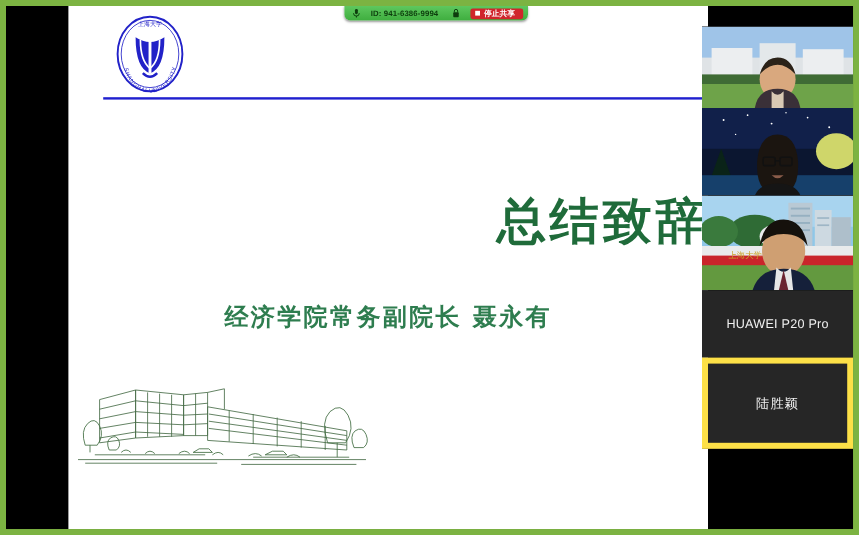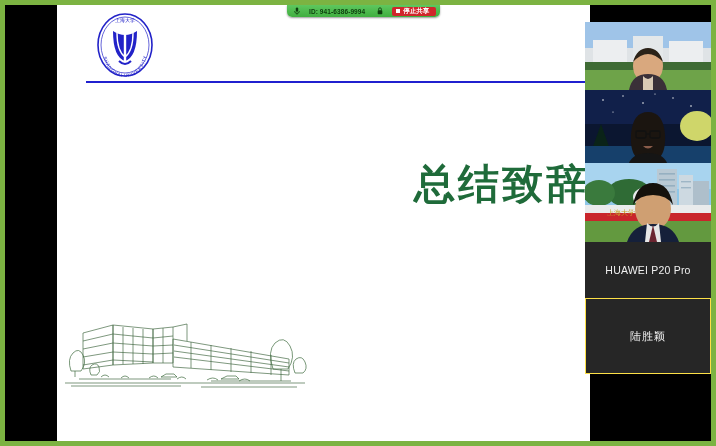--- a/index.html
+++ b/index.html
@@ -65,21 +65,21 @@
   
   .filmstrip { position:absolute; right:0px; top:17px; width:126px;
                z-index:25; }
   .tile { position:relative; width:126px; background:#262626; overflow:hidden;
           display:block; }
   .tile.v { height:68px; }
   .tile.v2 { height:73px; }
   .tile.v3 { height:79px; }
   .tile.lbl { height:56px; display:flex; align-items:center;
               justify-content:center; }
-  .tile.lbl.active { border:1px solid #fde047; height:76px; }
+  .tile.lbl.active { border:5px solid #fde047; height:76px; }
   .tile-name { color:#f0f0f0; font-size:10.5px; letter-spacing:.2px;
                text-align:center; }
   .tile-name.cjk { font-size:11px; letter-spacing:1px; }
   .tile svg { position:absolute; inset:0; width:100%; height:100%;
               display:block; }
 
   .strip-gapline { position:absolute; right:0; width:126px; height:3px;
                    background:#000; }
 </style>
 </head>
@@ -108,20 +108,21 @@
           <text font-size="4.6" fill="#2222c8" font-family="Liberation Sans, sans-serif" letter-spacing="0.6">
             <textPath href="#arcp" startOffset="8%">SHANGHAI UNIVERSITY</textPath>
           </text>
         </svg>
       </div>
 
       <div class="blue-rule"></div>
 
       <div class="slide-title">总结致辞</div>
 
+      <div class="slide-sub">经济学院常务副院长   聂永有</div>
 
       <div class="sketch">
         <svg viewBox="0 0 250 90">
           <g stroke="#466b46" stroke-width="0.7" fill="none">
 
             <path d="M22 62 L22 26 L52 18 L52 58 Z"></path>
             <path d="M52 18 L92 22 L92 56 L52 58 Z"></path>
             <path d="M92 22 L112 20 L112 56 L92 56 Z"></path>
 
             <path d="M112 32 L228 52 L228 68 L112 60 Z"></path>

